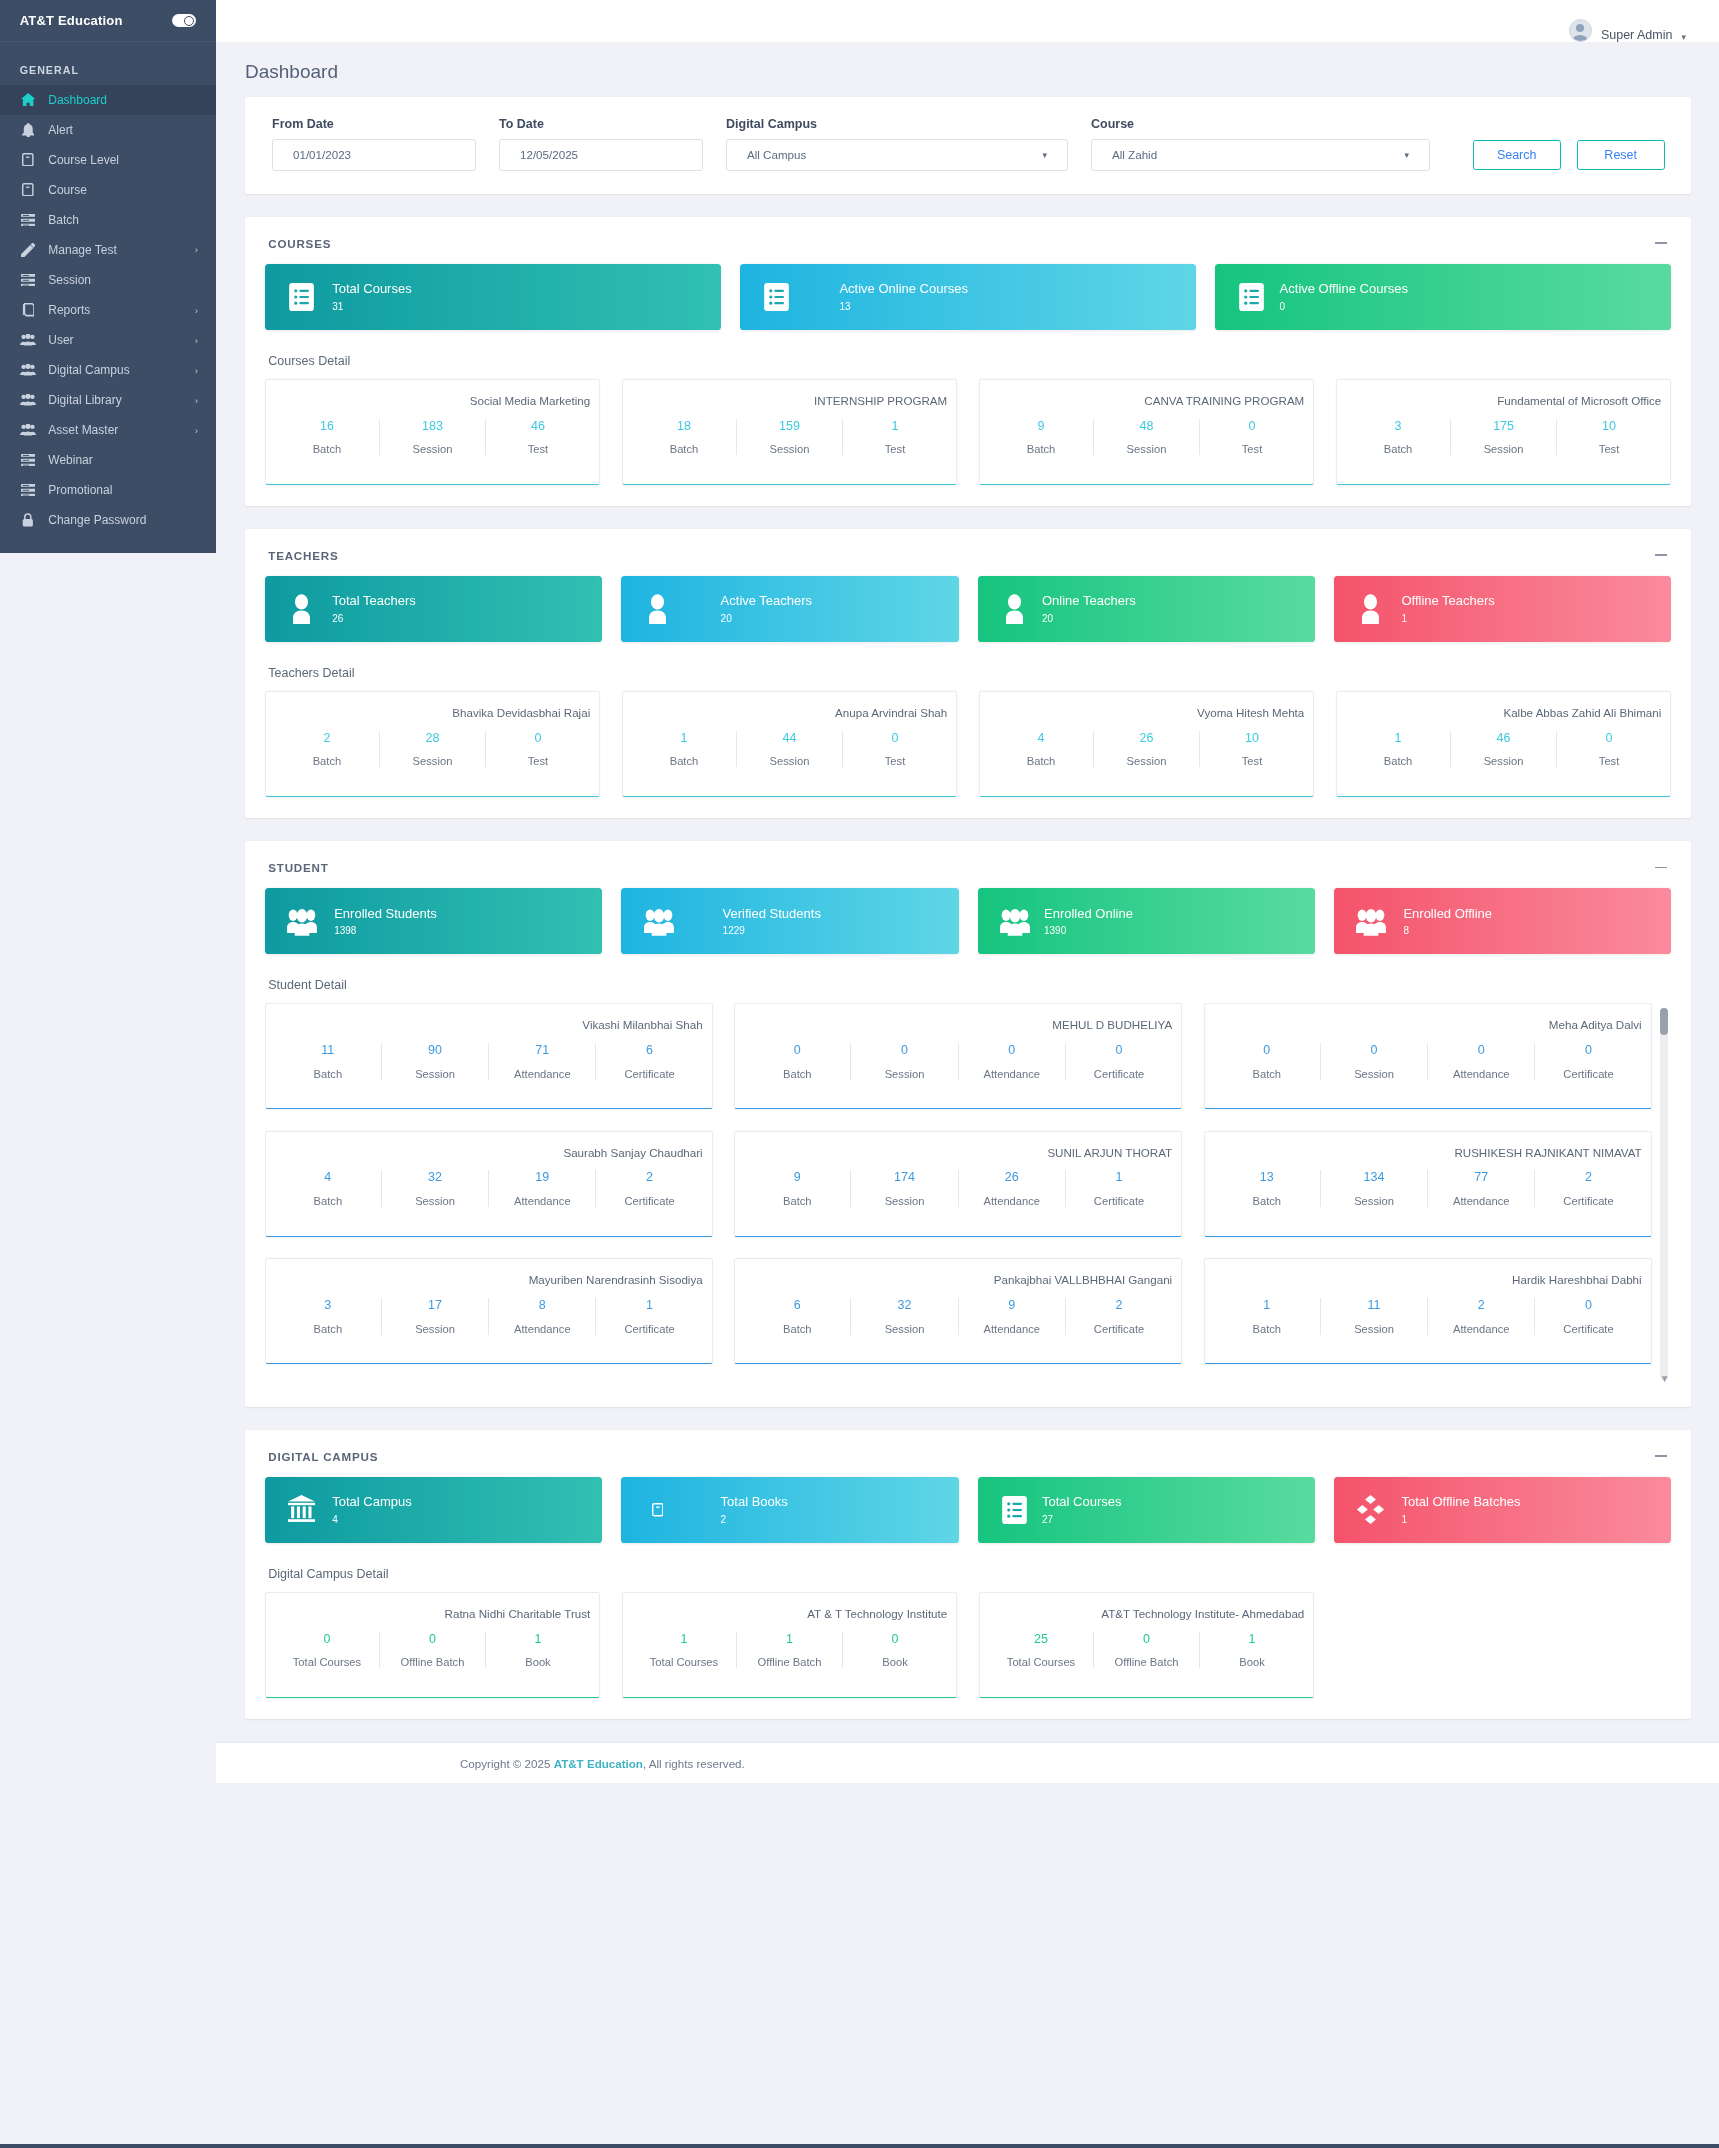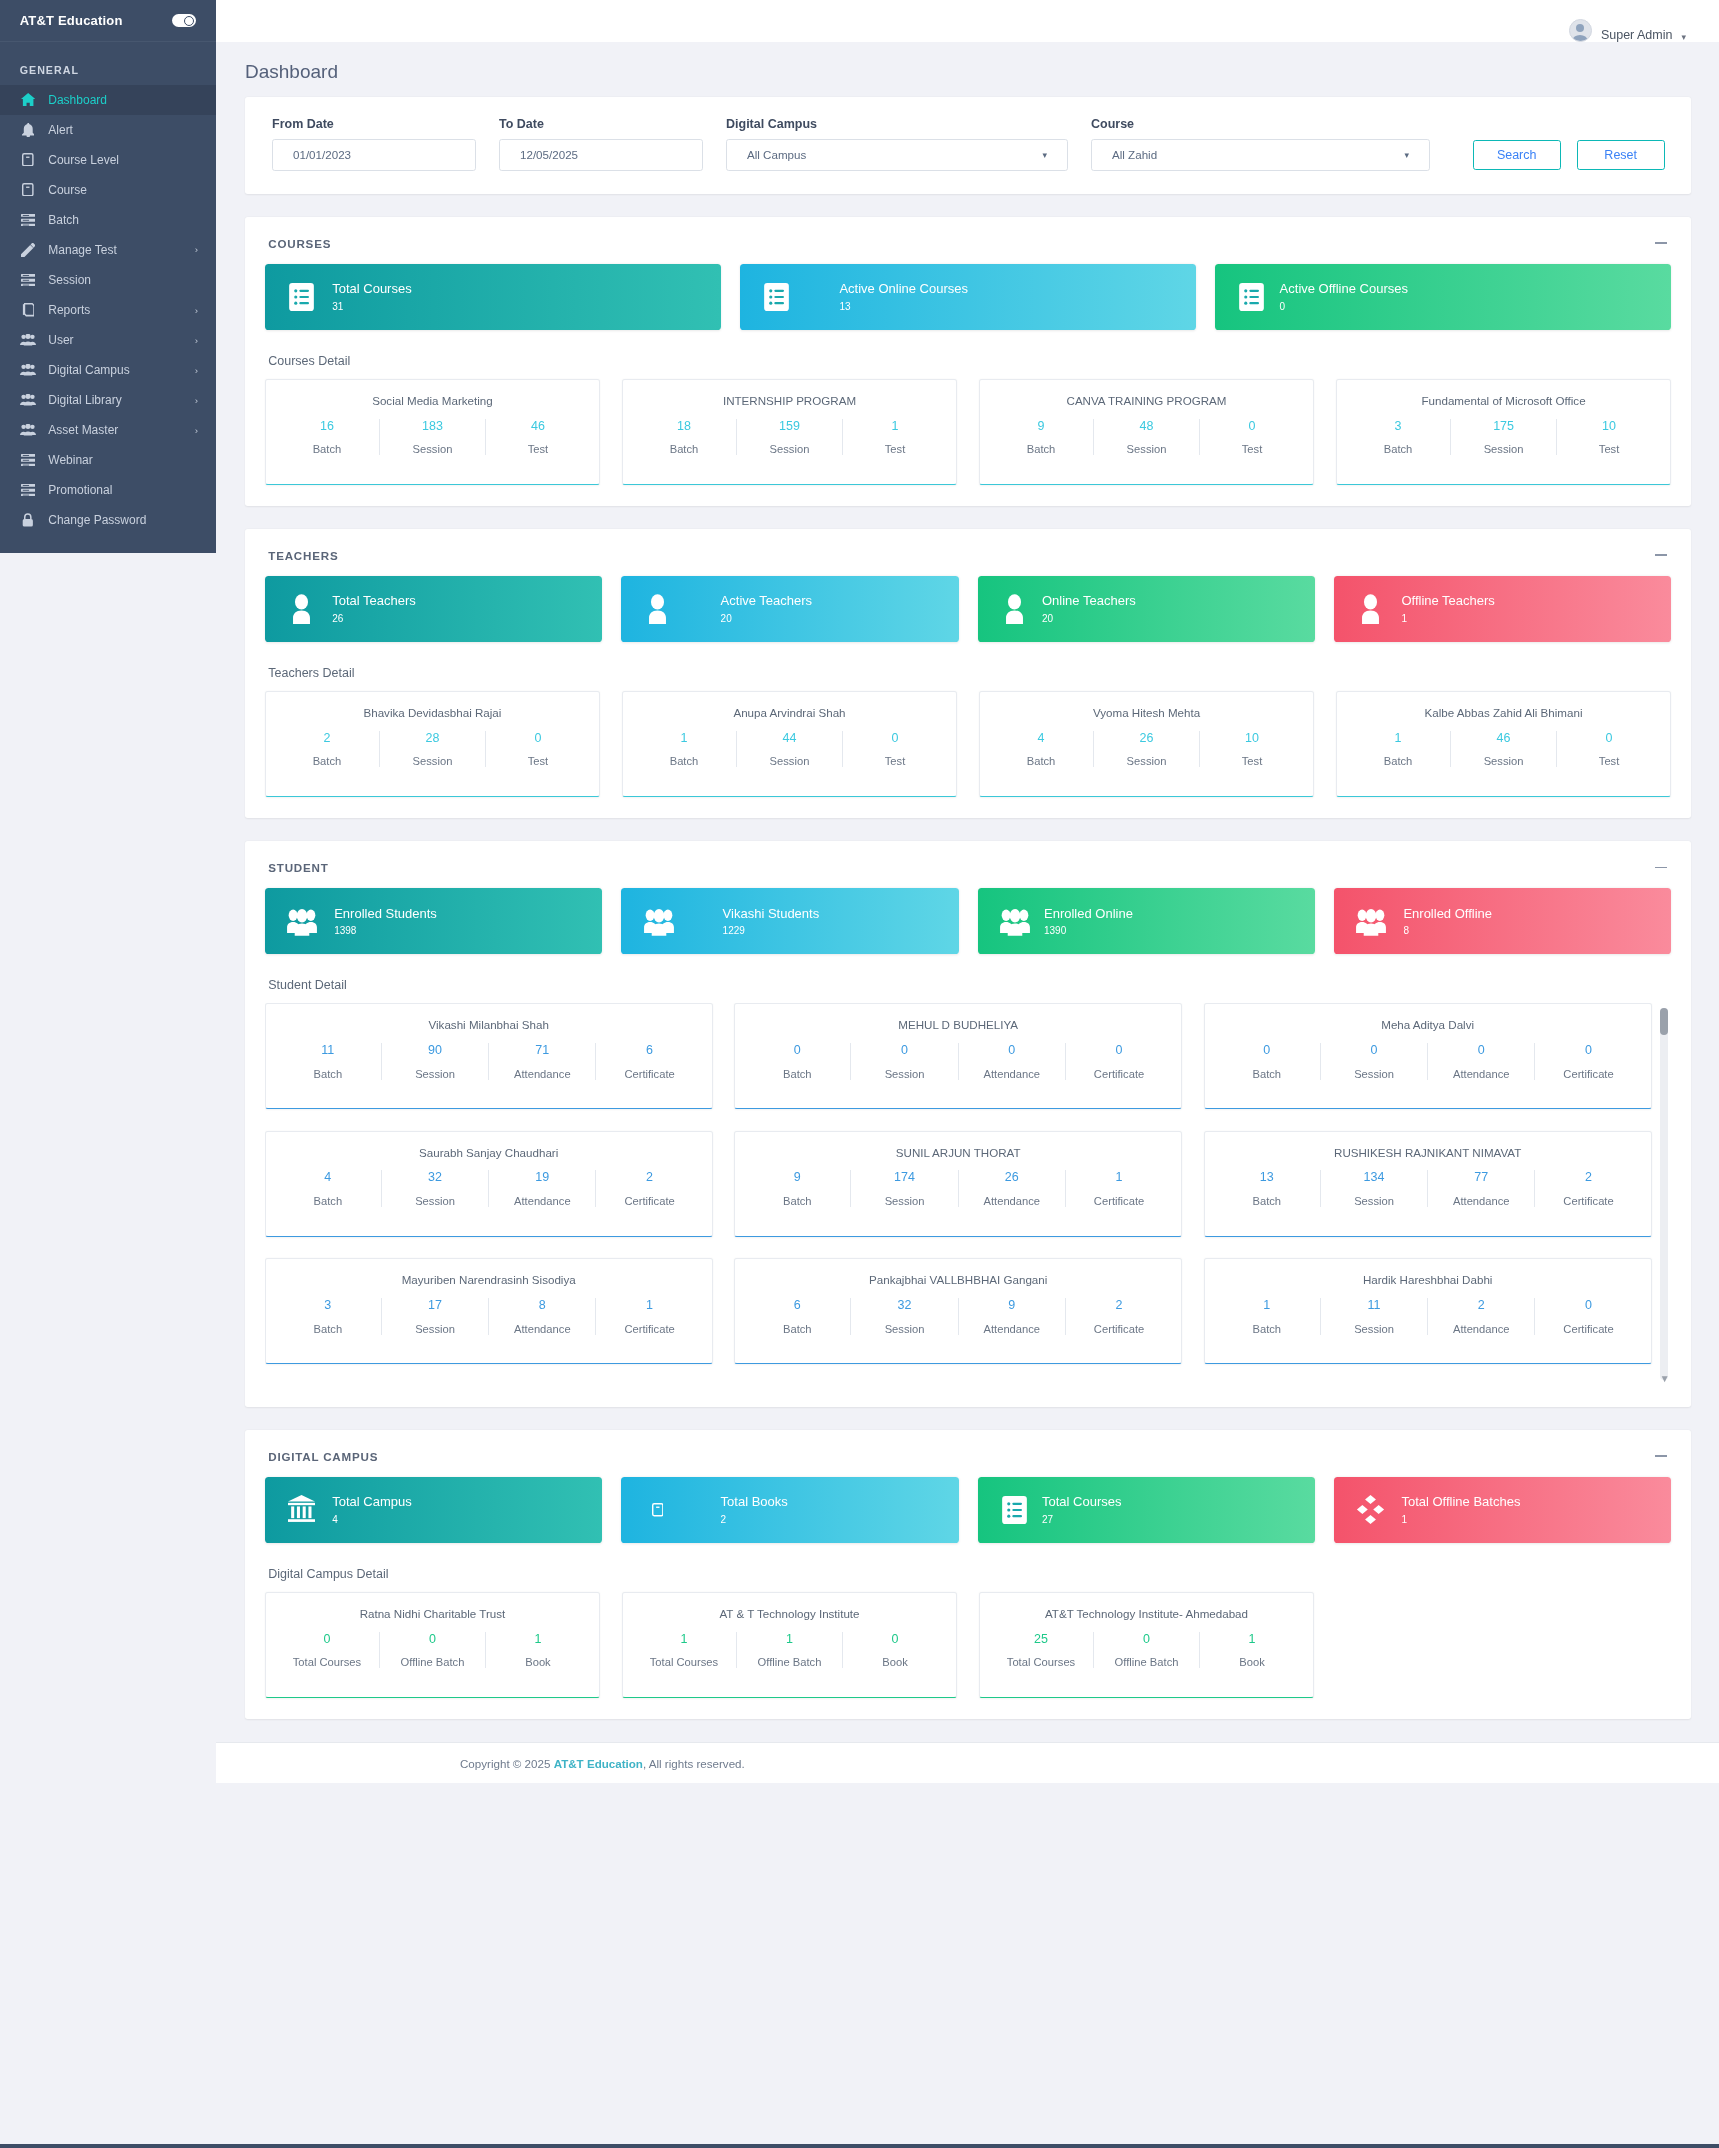--- a/index.html
+++ b/index.html
@@ -152,21 +152,21 @@
   .dcard {
     flex: 1 1 0; min-width: 0;
     background: #fff; border: 0.9px solid #e8ebf0;
     border-bottom: 1.8px solid #3bc8d8;
     border-radius: 2.7px; padding: 14.3px 9px 10.7px 9px;
     box-shadow: 0 0.9px 1.8px rgba(0,0,0,.05);
   }
   .dcard.accent-green { border-bottom-color: #1ec98a; }
   .dcard.accent-blue { border-bottom-color: #3d9ae0; }
   .dcard .dname {
-    text-align: center; font-size: 11.6px; color: #5c6878;
+    text-align: right; font-size: 11.6px; color: #5c6878;
     margin-bottom: 11.6px; white-space: nowrap;
     overflow: hidden; text-overflow: ellipsis;
   }
   .dstats { display: flex; justify-content: center; }
   .dstat {
     flex: 1 1 0; text-align: center; padding: 0 5.4px;
     border-right: 0.9px solid #e4e8ee;
   }
   .dstat:last-child { border-right: none; }
   .dstat .num { font-size: 12.5px; color: #3cc9e0; margin-bottom: 10.7px; }
@@ -713,21 +713,21 @@
               <span class="tic">
                 <svg width="32" height="29" viewBox="0 0 36 32">
                   <ellipse cx="8" cy="9" rx="5" ry="6.4" fill="#fff"></ellipse>
                   <ellipse cx="28" cy="9" rx="5" ry="6.4" fill="#fff"></ellipse>
                   <path fill="#fff" d="M8 16.5c4.3 0 6.8 2.6 6.8 6V29H1.2v-6.5c0-3.4 2.5-6 6.8-6zM28 16.5c4.3 0 6.8 2.6 6.8 6V29H21.2v-6.5c0-3.4 2.5-6 6.8-6z"></path>
                   <ellipse cx="18" cy="9.5" rx="6" ry="7.6" fill="#fff"></ellipse>
                   <path fill="#fff" d="M18 18.2c5.2 0 8.2 3.1 8.2 7.2V32H9.8v-6.6c0-4.1 3-7.2 8.2-7.2z"></path>
                 </svg>
               </span>
               <span class="tbody">
-                <span class="tlabel">Vikashi Students</span>
+                <span class="tlabel">Verified Students</span>
                 <span class="tvalue">1229</span>
               </span>
             </div>
             <div class="tile g-green">
               <span class="tic">
                 <svg width="32" height="29" viewBox="0 0 36 32">
                   <ellipse cx="8" cy="9" rx="5" ry="6.4" fill="#fff"></ellipse>
                   <ellipse cx="28" cy="9" rx="5" ry="6.4" fill="#fff"></ellipse>
                   <path fill="#fff" d="M8 16.5c4.3 0 6.8 2.6 6.8 6V29H1.2v-6.5c0-3.4 2.5-6 6.8-6zM28 16.5c4.3 0 6.8 2.6 6.8 6V29H21.2v-6.5c0-3.4 2.5-6 6.8-6z"></path>
                   <ellipse cx="18" cy="9.5" rx="6" ry="7.6" fill="#fff"></ellipse>

